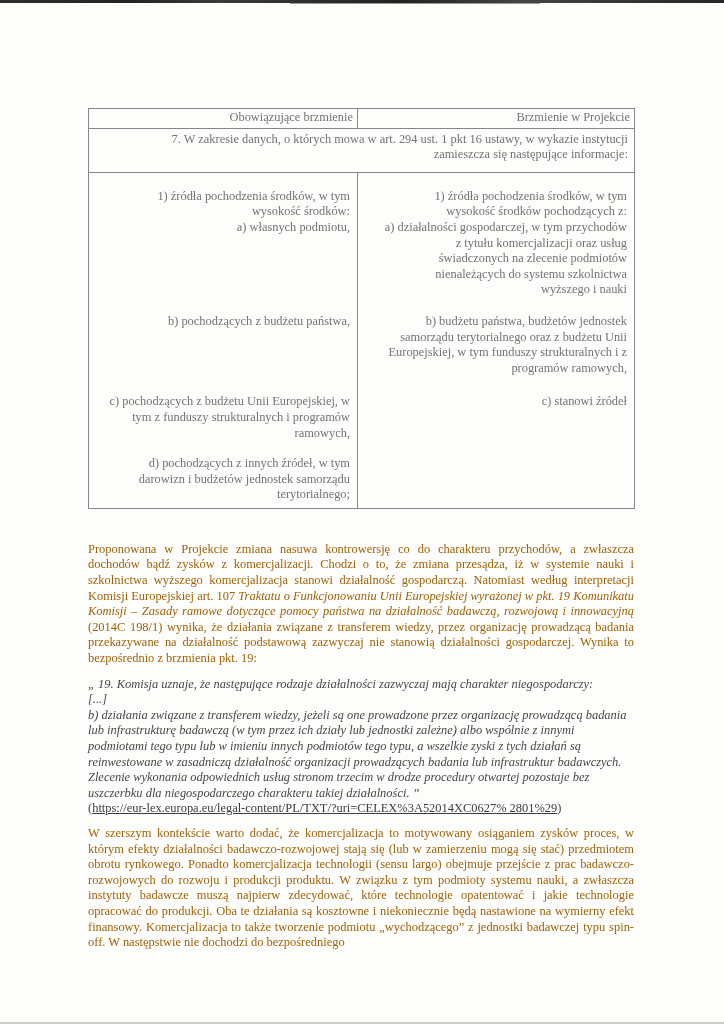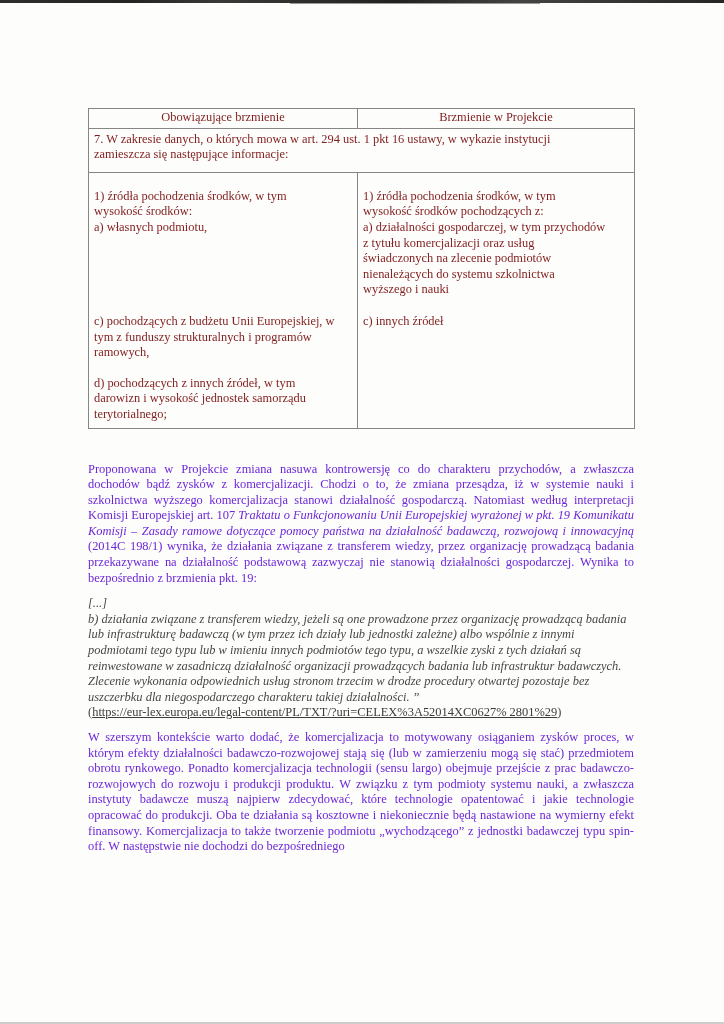--- a/index.html
+++ b/index.html
@@ -28,34 +28,35 @@
 
   
   table.cmp {
     border-collapse: collapse; width: 546px; table-layout: fixed;
     border: 1px solid #868686;
   }
   col.c1 { width: 269px; } col.c2 { width: 277px; }
   table.cmp td {
     vertical-align: top;
     font-size: 12.4px; line-height: 15.6px;
-    color: #7f1d1d;
+    color: #737373;
+    text-align: right;
   }
   td.hd { border: 1px solid #868686; text-align: center; padding: 1px 4px 2px; color: #474747; }
   td.full { border: 1px solid #868686; padding: 3px 6px 9px 5px; }
   td.cl, td.cr { border-left: 1px solid #868686; border-right: 1px solid #868686; padding-left: 5px; padding-right: 7px; }
   tr.ra td { padding-top: 16px; padding-bottom: 15px; }
   tr.rb td { padding-bottom: 17px; }
   tr.rc td { padding-bottom: 5px; margin-left: 42px; }
   .pre { white-space: pre-line; }
   .gap { margin-top: 15px; }
 
   
   .body-p {
-    margin: 0; font-size: 12.45px; line-height: 15.6px; color: #6d28d9;
+    margin: 0; font-size: 12.45px; line-height: 15.6px; color: #a16207;
   }
   .just { text-align: justify; }
   .p1 { margin-top: 33px; }
   .quote { margin-top: 10px; font-style: italic; color: #474747; }
   .qline { display: block; }
   .linkline { display: block; font-style: normal; }
   .it { font-style: italic; }
   a.doclink { color: #3c3c3c; text-decoration: underline; cursor: pointer; }
   .p3 { margin-top: 9px; }
 </style>
@@ -85,37 +86,45 @@
 wysokość środków:
 a) własnych podmiotu,</td>
         <td class="cr pre">1) źródła pochodzenia środków, w tym
 wysokość środków pochodzących z:
 a) działalności gospodarczej, w tym przychodów
 z tytułu komercjalizacji oraz usług
 świadczonych na zlecenie podmiotów
 nienależących do systemu szkolnictwa
 wyższego i nauki</td>
       </tr>
+      <tr class="rb">
+        <td class="cl pre">b) pochodzących z budżetu państwa,</td>
+        <td class="cr pre">b) budżetu państwa, budżetów jednostek
+samorządu terytorialnego oraz z budżetu Unii
+Europejskiej, w tym funduszy strukturalnych i z
+programów ramowych,</td>
+      </tr>
       <tr class="rc">
         <td class="cl">
           <div class="pre">c) pochodzących z budżetu Unii Europejskiej, w
 tym z funduszy strukturalnych i programów
 ramowych,</div>
           <div class="pre gap">d) pochodzących z innych źródeł, w tym
-darowizn i wysokość jednostek samorządu
+darowizn i budżetów jednostek samorządu
 terytorialnego;</div>
         </td>
-        <td class="cr pre">c) innych źródeł</td>
+        <td class="cr pre">c) stanowi źródeł</td>
       </tr>
     </tbody>
   </table>
 
   <p class="body-p just p1"><span>Proponowana w Projekcie zmiana nasuwa kontrowersję co do charakteru przychodów, a zwłaszcza dochodów bądź zysków z komercjalizacji. Chodzi o to, że zmiana przesądza, iż w systemie nauki i szkolnictwa wyższego komercjalizacja stanowi działalność gospodarczą. Natomiast według interpretacji Komisji Europejskiej art. 107 </span><span class="it">Traktatu o Funkcjonowaniu Unii Europejskiej wyrażonej w pkt. 19 Komunikatu Komisji – Zasady ramowe dotyczące pomocy państwa na działalność badawczą, rozwojową i innowacyjną </span><span>(2014C 198/1) wynika, że działania związane z transferem wiedzy, przez organizację prowadzącą  badania przekazywane na działalność podstawową zazwyczaj nie stanowią działalności gospodarczej. Wynika to bezpośrednio z brzmienia pkt. 19:</span></p>
 
   <div class="body-p quote">
+    <span class="qline">„ 19. Komisja uznaje, że następujące rodzaje działalności zazwyczaj mają charakter niegospodarczy:</span>
     <span class="qline">[...]</span>
     <span>b) działania związane z transferem wiedzy, jeżeli są one prowadzone przez organizację prowadzącą badania lub infrastrukturę badawczą (w tym przez ich działy lub jednostki zależne) albo wspólnie z innymi podmiotami tego typu lub w imieniu innych podmiotów tego typu, a wszelkie zyski z tych działań są reinwestowane w zasadniczą działalność organizacji prowadzących badania lub infrastruktur badawczych. Zlecenie wykonania odpowiednich usług stronom trzecim w drodze procedury otwartej pozostaje bez uszczerbku dla niegospodarczego charakteru takiej działalności. ”</span>
     <span class="linkline"><span>(</span><a class="doclink" href="#">https://eur-lex.europa.eu/legal-content/PL/TXT/?uri=CELEX%3A52014XC0627% 2801%29</a><span>)</span></span>
   </div>
 
   <p class="body-p just p3">W szerszym kontekście warto dodać, że komercjalizacja to motywowany osiąganiem zysków proces, w którym efekty działalności badawczo-rozwojowej stają się (lub w zamierzeniu mogą się stać) przedmiotem obrotu rynkowego. Ponadto komercjalizacja technologii (sensu largo) obejmuje przejście z prac badawczo-rozwojowych do rozwoju i produkcji produktu. W związku z tym podmioty systemu nauki, a zwłaszcza instytuty badawcze  muszą najpierw zdecydować, które technologie opatentować i jakie technologie opracować do produkcji.  Oba te działania są kosztowne i niekoniecznie będą nastawione na wymierny efekt finansowy. Komercjalizacja to także tworzenie podmiotu „wychodzącego” z jednostki badawczej typu spin-off. W następstwie nie dochodzi do bezpośredniego</p>
 
 </div>
 
 <div class="edge-bottom"></div>

